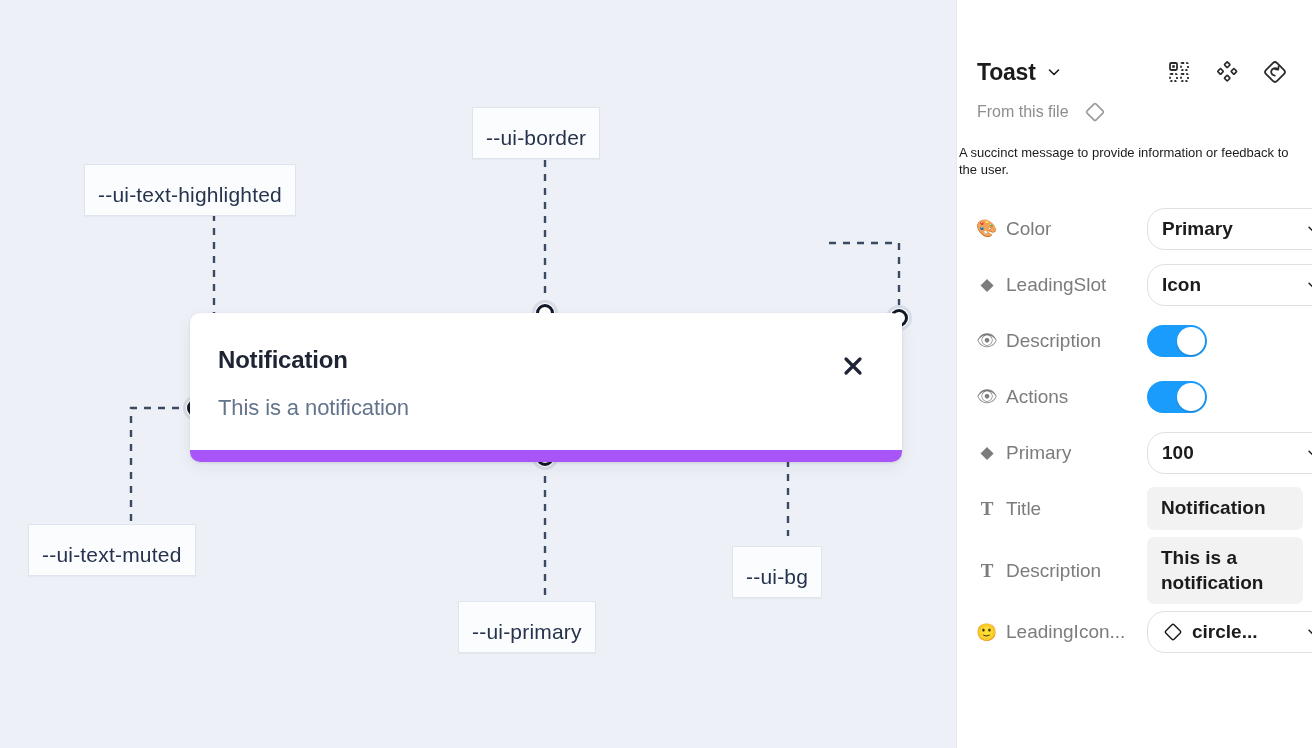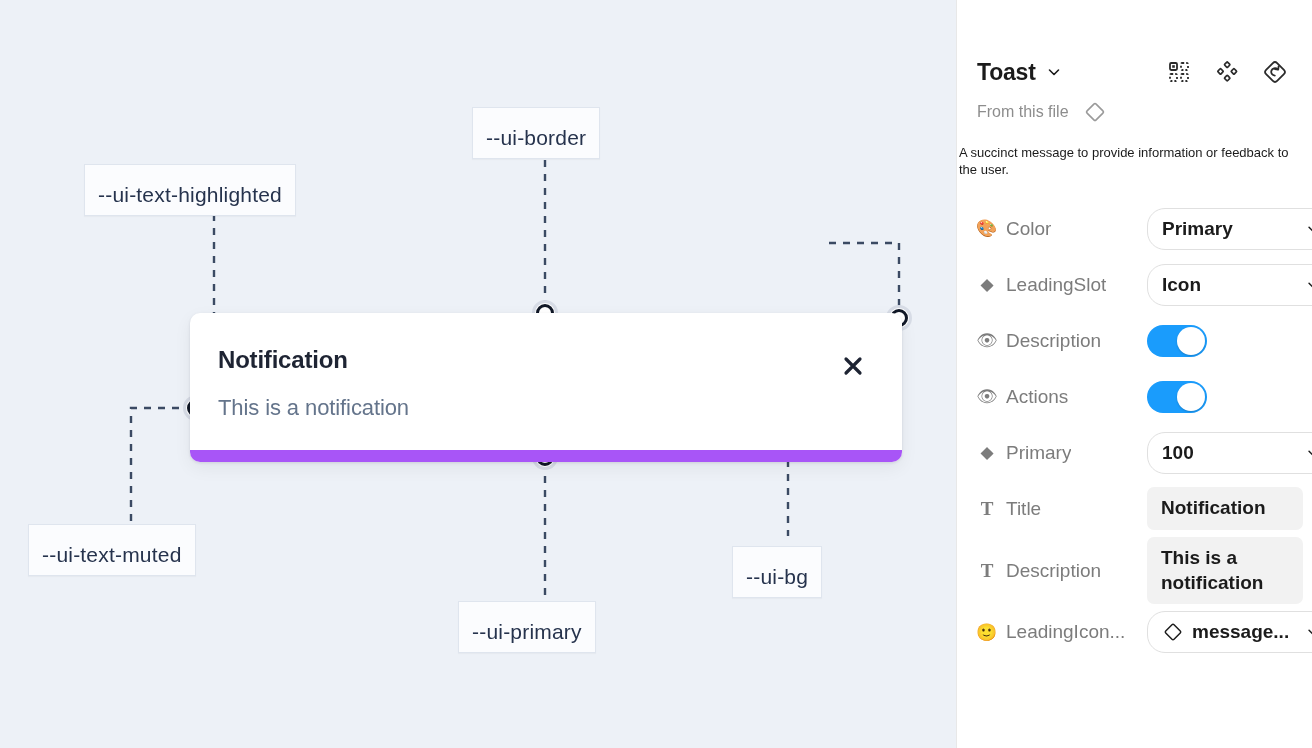--- a/index.html
+++ b/index.html
@@ -361,21 +361,21 @@
           <span class="glyph">🙂</span>
           <span class="lbl-text">LeadingIcon...</span>
         </div>
         <div class="prop-control">
           <div class="select">
             <span class="sel-icon">
               <svg width="22" height="22" viewBox="0 0 24 24" fill="none">
                 <rect x="5.6" y="5.6" width="12.8" height="12.8" rx="1.6" transform="rotate(45 12 12)" stroke="#1b1b1b" stroke-width="1.6"></rect>
               </svg>
             </span>
-            <span class="sel-val">message...</span>
+            <span class="sel-val">circle...</span>
             <span class="sel-chev">
               <svg width="14" height="14" viewBox="0 0 16 16" fill="none">
                   <path d="M3.5 6 L8 10.5 L12.5 6" stroke="#1b1b1b" stroke-width="1.7" stroke-linecap="round" stroke-linejoin="round"></path>
                 </svg>
             </span>
           </div>
         </div>
       </div>
 
     </div>

